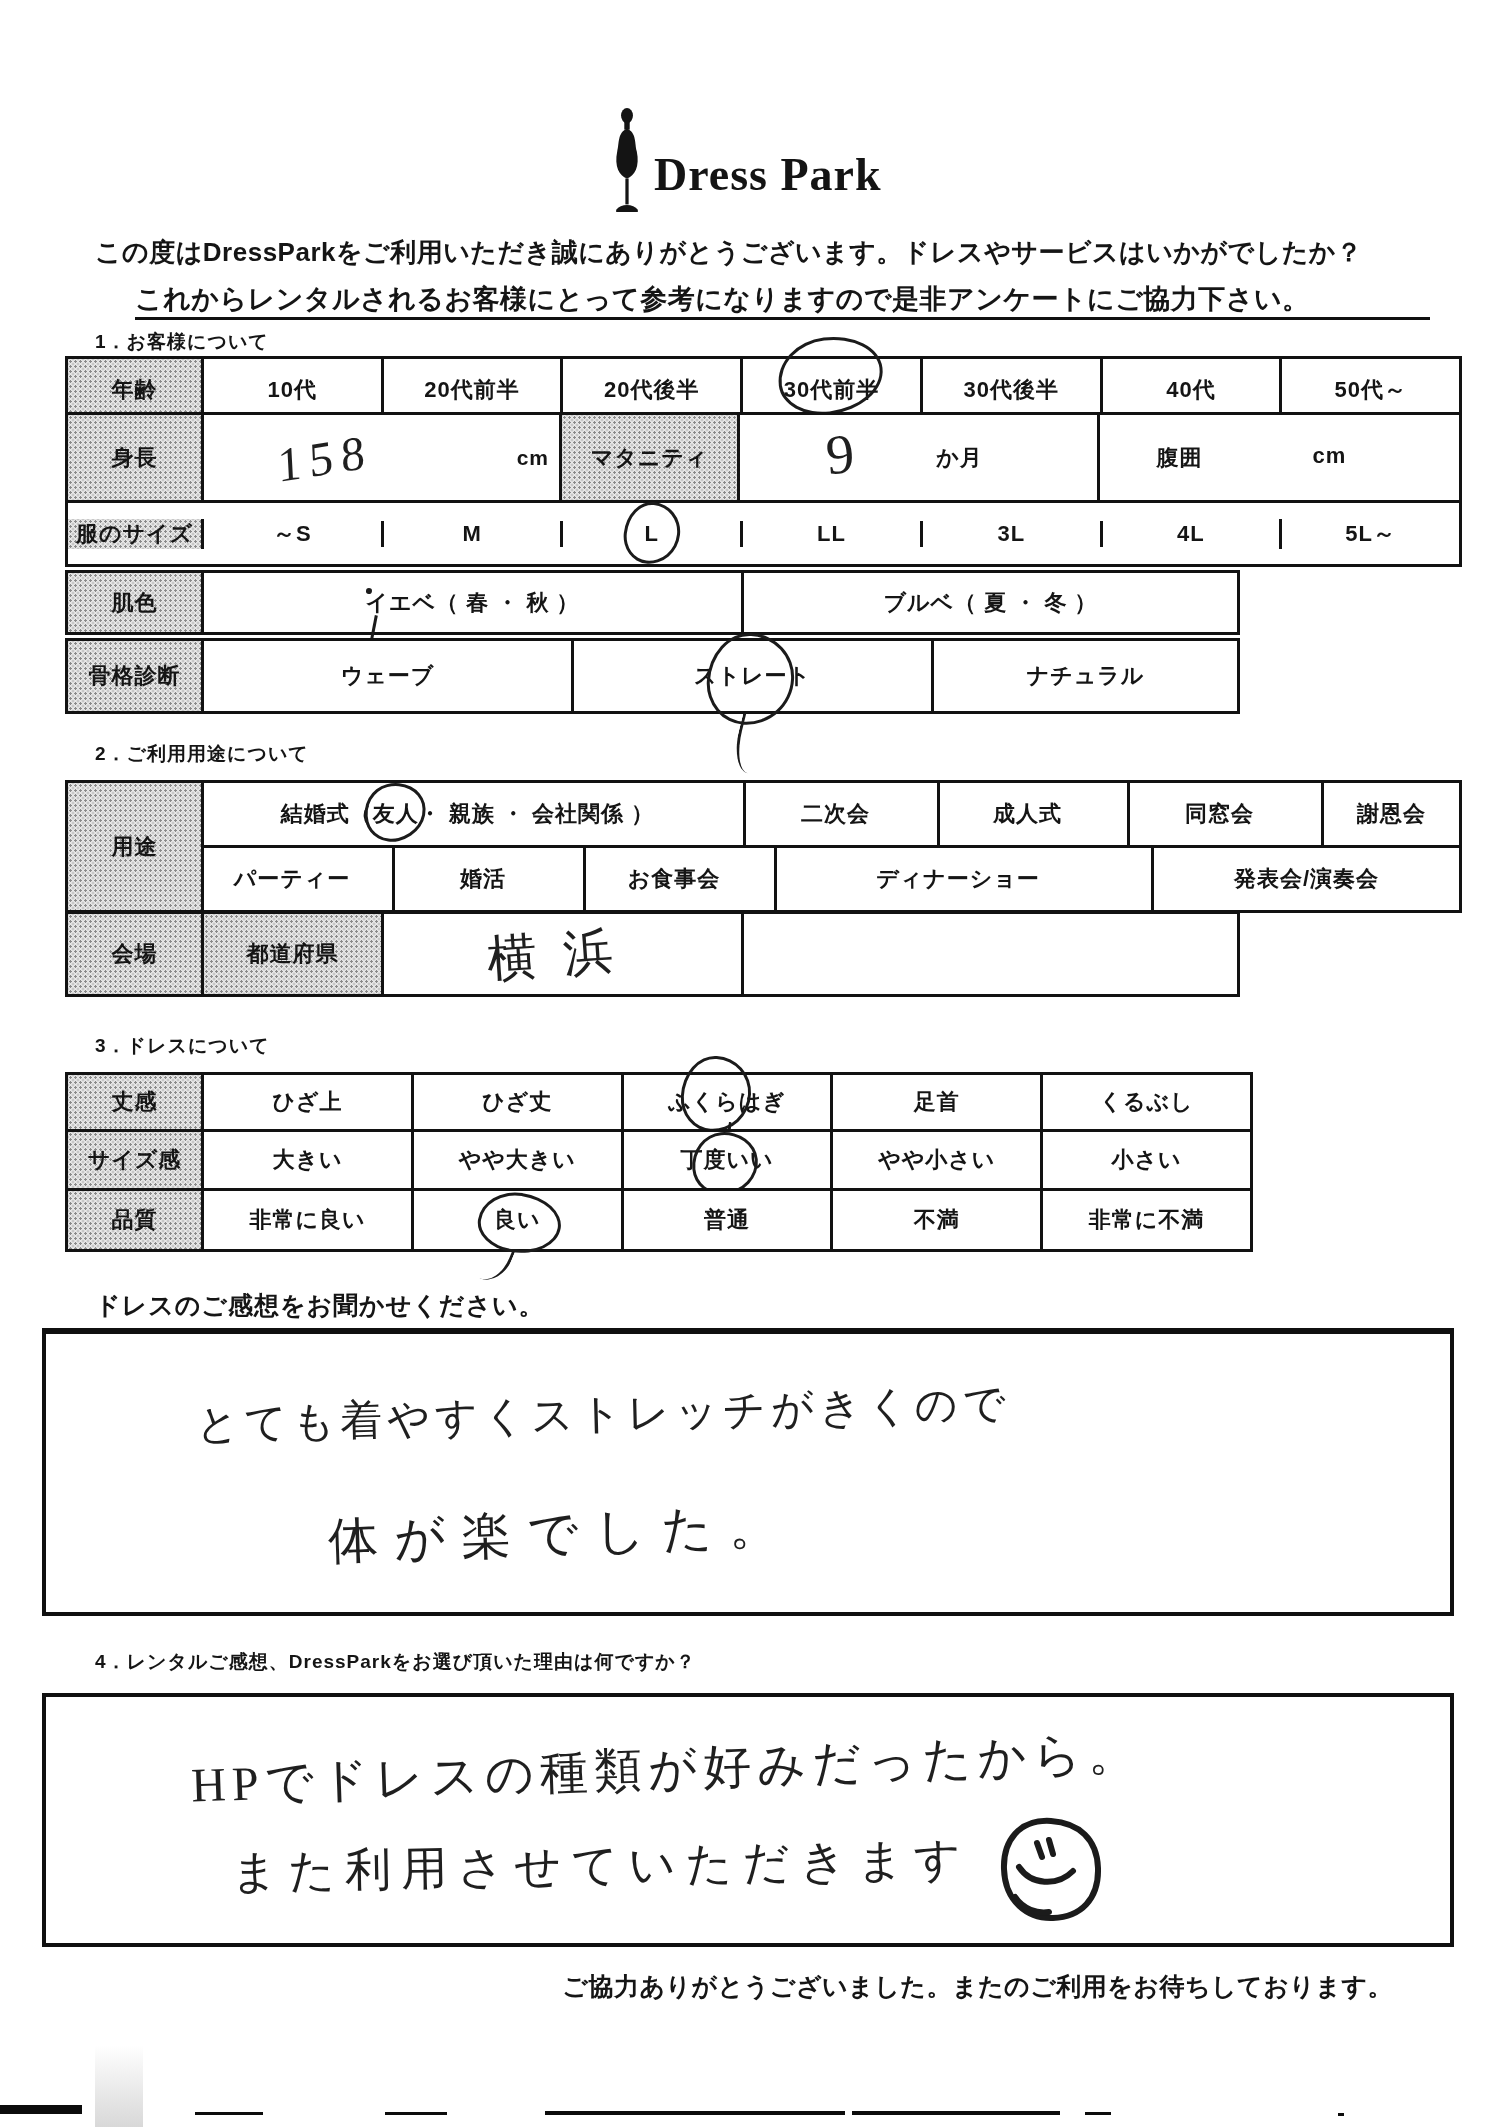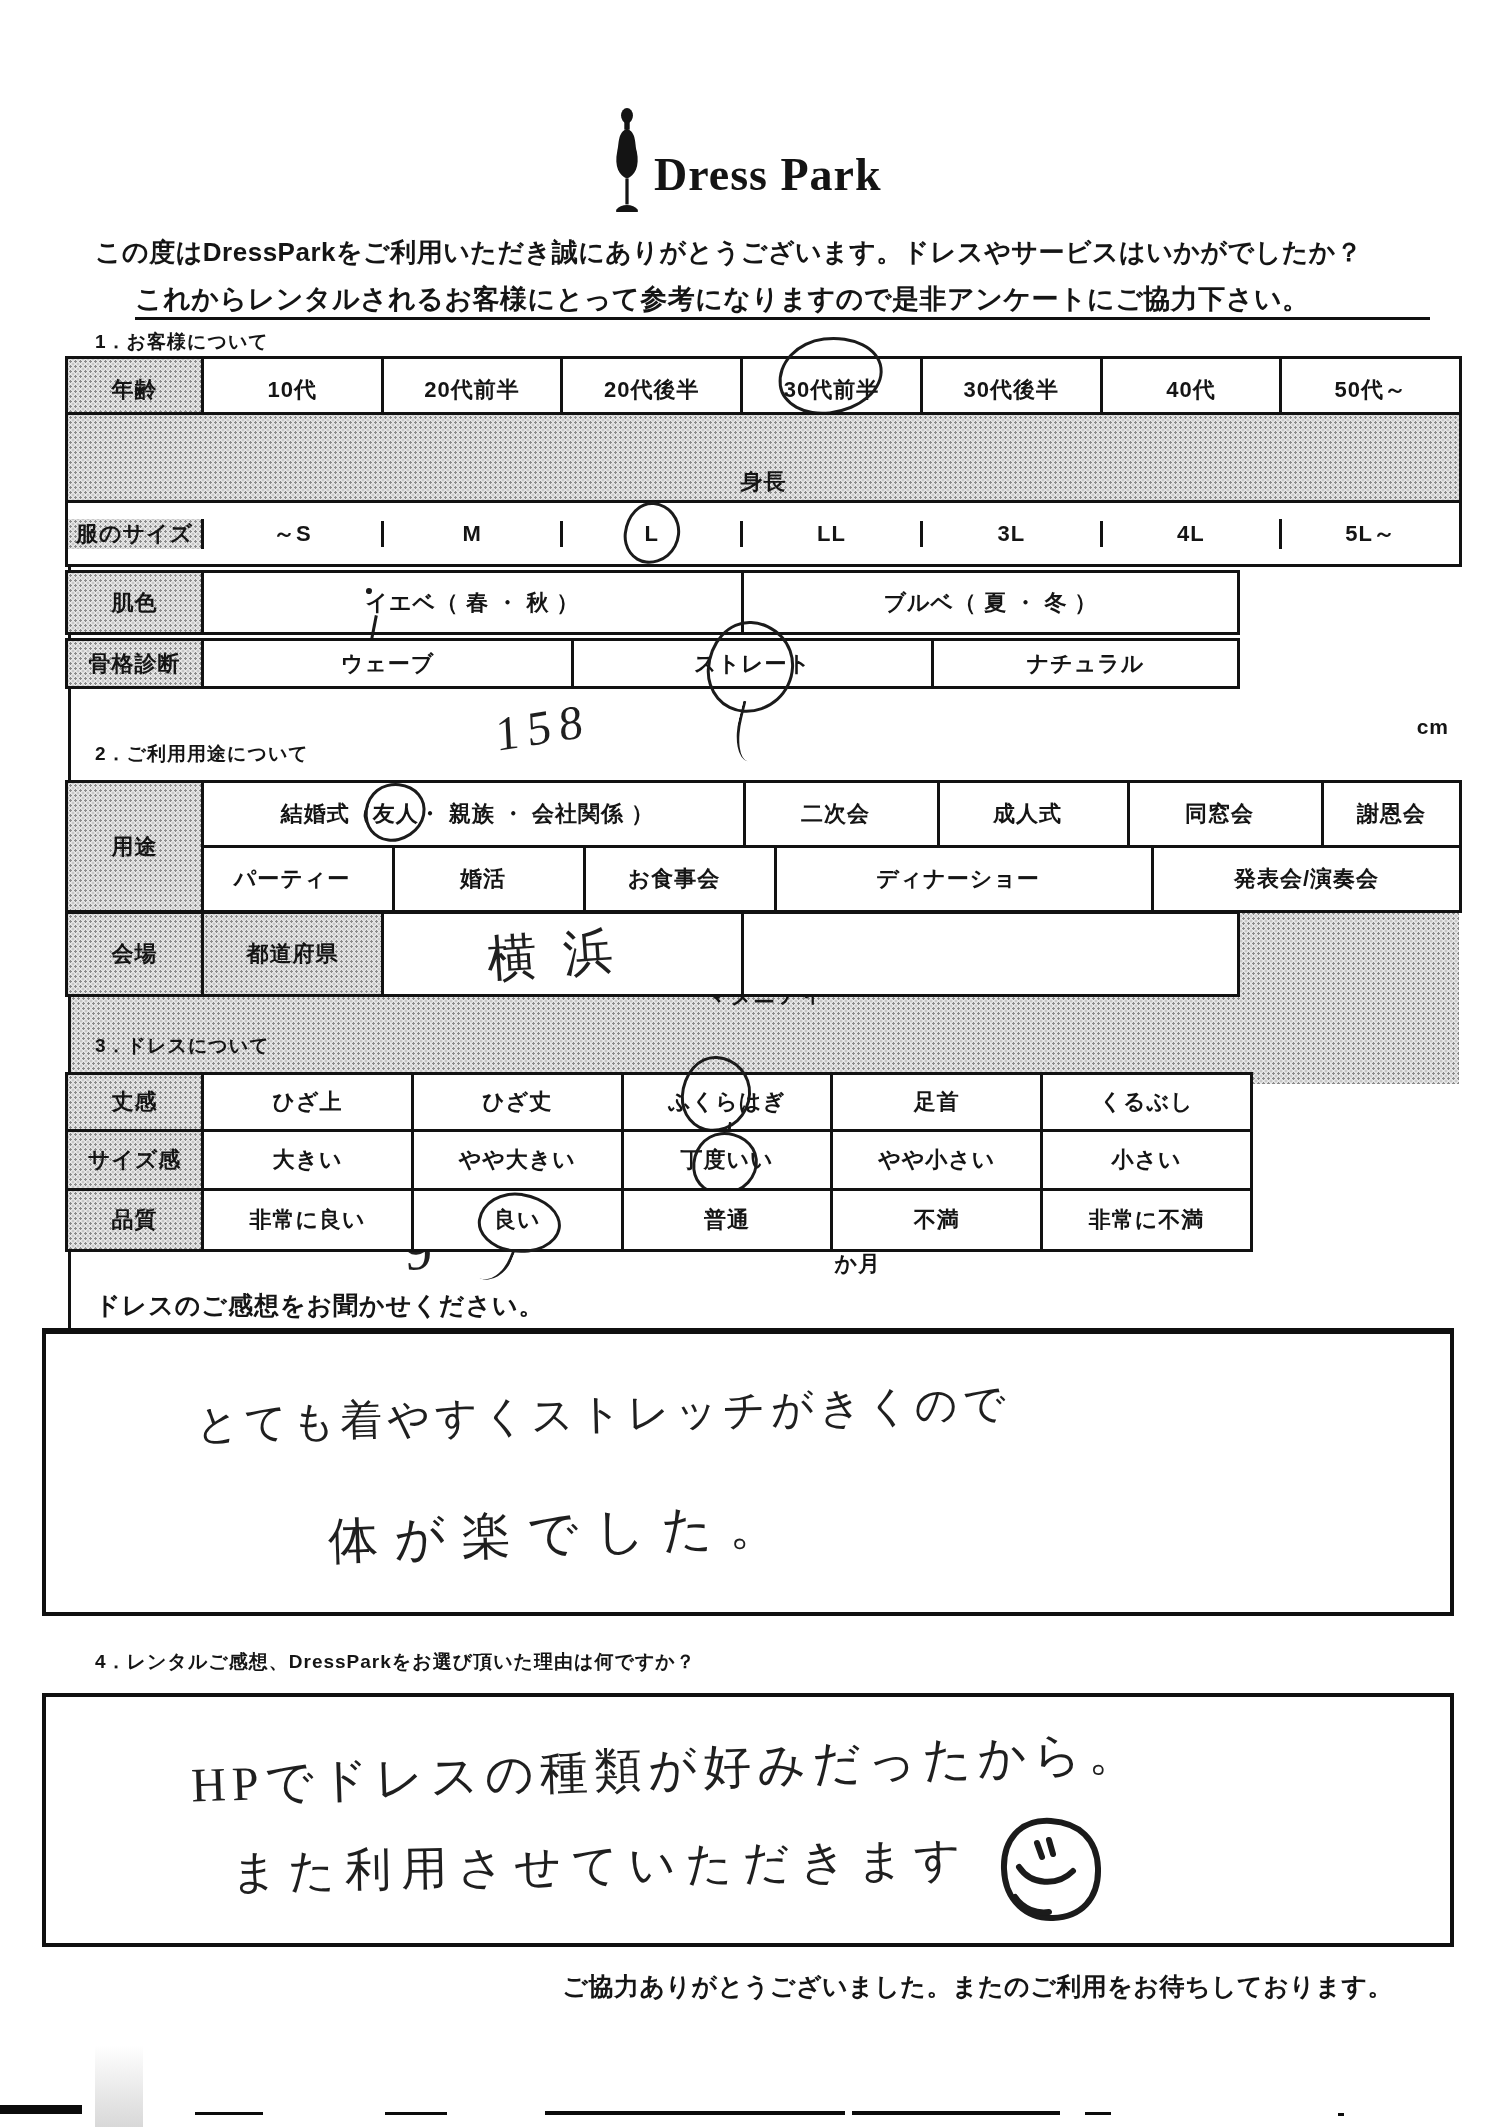--- a/index.html
+++ b/index.html
@@ -39,24 +39,24 @@
   }
   .row > .cell:first-child{border-left:none;}
   .head{flex:0 0 133px;}
   .opt{flex:1 1 0;}
   .shade{
     background-color:#eaeaea;
     background-image:radial-gradient(#8a8a8a 1px,transparent 1.45px),radial-gradient(#bdbdbd 1px,transparent 1.4px);
     background-size:5px 5px,5px 5px;background-position:0 0,2.5px 2.5px;
   }
   .r-age   {left:65px;top:356px;width:1397px;height:68px;}
-  .r-height{left:65px;top:412px;width:1397px;height:91px;flex-direction:column;}
+  .r-height{left:65px;top:412px;width:1397px;height:91px;}
   .r-size  {left:65px;top:500px;width:1397px;height:67px;align-items:center;}
   .r-skin  {left:65px;top:570px;width:1175px;height:65px;}
-  .r-skel  {left:65px;top:638px;width:1175px;height:51px;}
+  .r-skel  {left:65px;top:638px;width:1175px;height:76px;}
   .c-ht-a{flex:0 0 358px;} .c-ht-b{flex:0 0 178px;} .c-ht-c{flex:0 0 360px;} .c-ht-d{flex:1;}
   .c-skin-a{flex:0 0 540px;} .c-skin-b{flex:1;}
   .c-skel-a{flex:0 0 370px;} .c-skel-b{flex:0 0 360px;} .c-skel-c{flex:1;align-items:center;}
 
   .r-usage{left:65px;top:780px;width:1397px;height:133px;}
   .ucol{flex:1;display:flex;flex-direction:column;}
   .urow{display:flex;flex:1;gap:12px;}
   .u1{border-bottom:3px solid #121212;}
   .urow .cell{border-left:3px solid #121212;}
   .c-wed{flex:0 0 530px;} .c-u1b{flex:0 0 182px;} .c-u1c{flex:0 0 178px;} .c-u1d{flex:0 0 182px;} .c-u1e{flex:1;}

